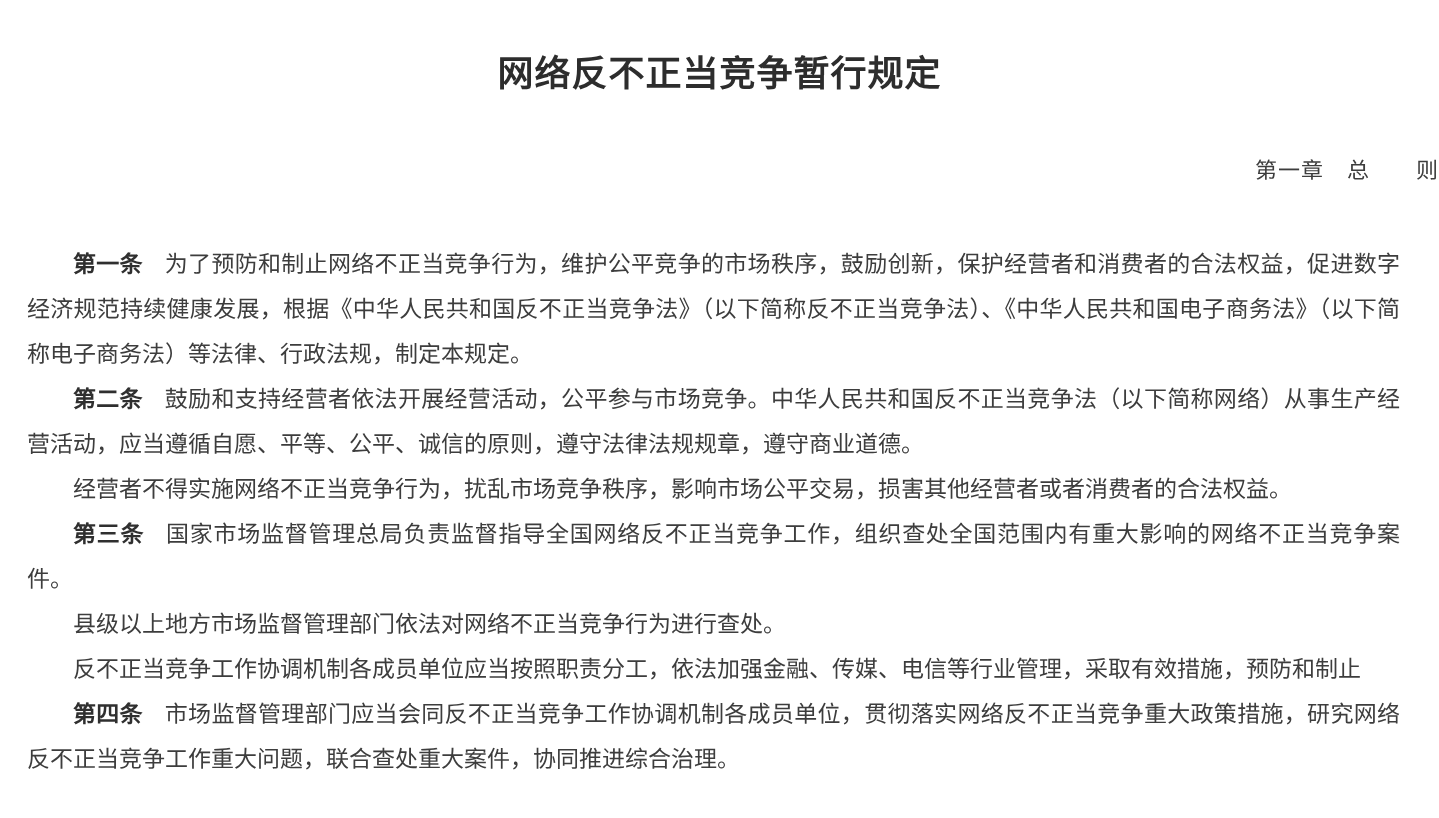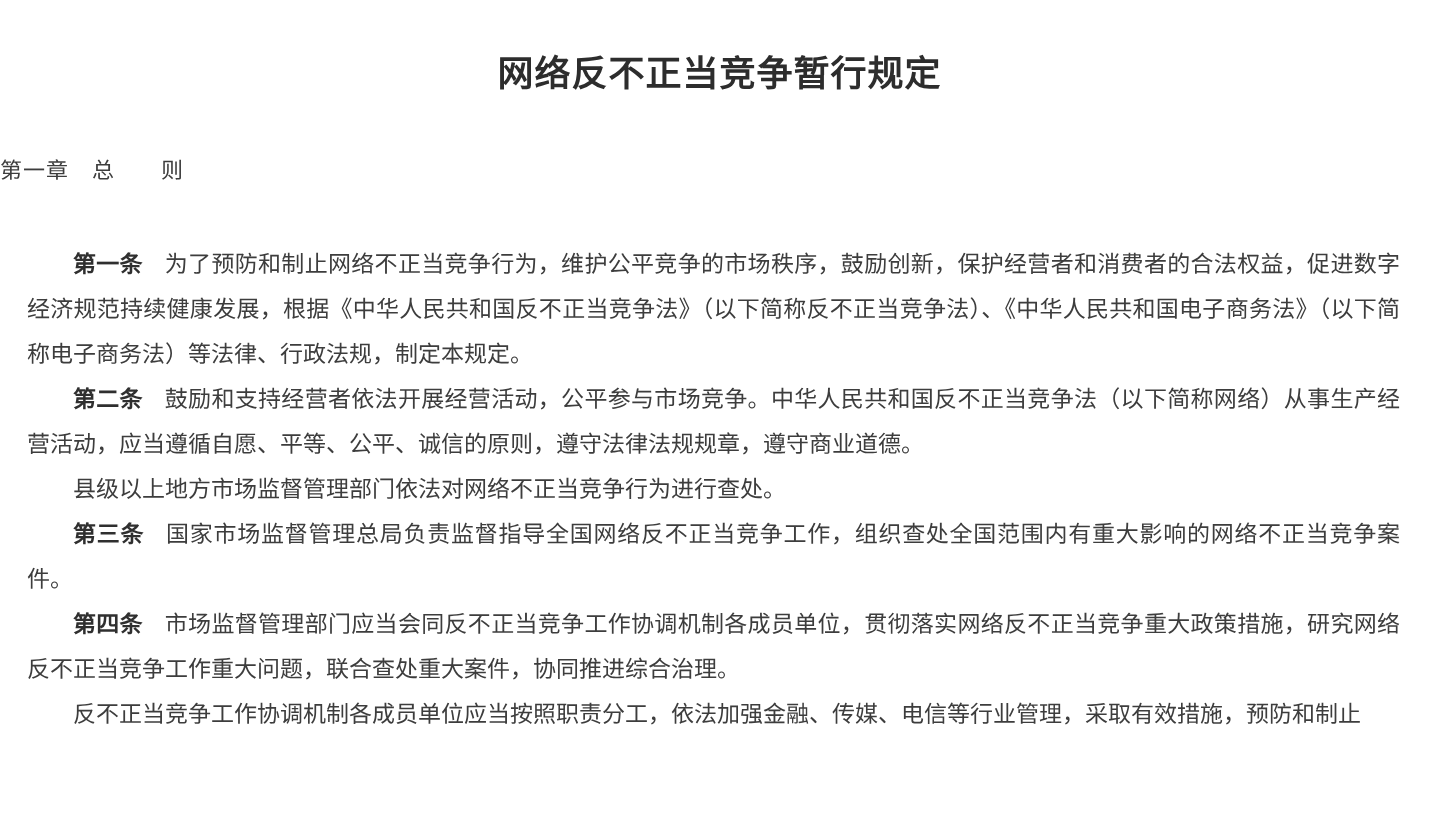--- a/index.html
+++ b/index.html
@@ -22,21 +22,21 @@
     padding-top: 44px;
     text-align: center;
     font-size: 36px;
     font-weight: bold;
     color: #2d2d2d;
     letter-spacing: 1px;
   }
   .chapter-heading {
     margin: 0;
     padding-top: 56px;
-    text-align: left;
+    text-align: right;
     font-size: 22px;
     font-weight: normal;
     color: #3d3d3d;
     letter-spacing: 1px;
   }
   .doc-body {
     margin: 58px 39px 0 27px;
     font-size: 23px;
     line-height: 45px;
     text-align: justify;
@@ -54,18 +54,19 @@
 </style>
 </head>
 <body>
 
 <div class="page">
   <h1 class="doc-title">网络反不正当竞争暂行规定</h1>
   <h2 class="chapter-heading">第一章　总　　则</h2>
   <div class="doc-body">
       <p class="para"><span class="article-no">第一条</span><span>为了预防和制止网络不正当竞争行为，维护公平竞争的市场秩序，鼓励创新，保护经营者和消费者的合法权益，促进数字经济规范持续健康发展，根据《中华人民共和国反不正当竞争法》（以下简称反不正当竞争法）、《中华人民共和国电子商务法》（以下简称电子商务法）等法律、行政法规，制定本规定。</span></p>
       <p class="para"><span class="article-no">第二条</span><span>鼓励和支持经营者依法开展经营活动，公平参与市场竞争。中华人民共和国反不正当竞争法（以下简称网络）从事生产经营活动，应当遵循自愿、平等、公平、诚信的原则，遵守法律法规规章，遵守商业道德。</span></p>
+      <p class="para"><span>经营者不得实施网络不正当竞争行为，扰乱市场竞争秩序，影响市场公平交易，损害其他经营者或者消费者的合法权益。</span></p>
+      <p class="para"><span class="article-no">第三条</span><span>国家市场监督管理总局负责监督指导全国网络反不正当竞争工作，组织查处全国范围内有重大影响的网络不正当竞争案件。</span></p>
       <p class="para"><span>县级以上地方市场监督管理部门依法对网络不正当竞争行为进行查处。</span></p>
-      <p class="para"><span class="article-no">第三条</span><span>国家市场监督管理总局负责监督指导全国网络反不正当竞争工作，组织查处全国范围内有重大影响的网络不正当竞争案件。</span></p>
+      <p class="para"><span>反不正当竞争工作协调机制各成员单位应当按照职责分工，依法加强金融、传媒、电信等行业管理，采取有效措施，预防和制止</span></p>
       <p class="para"><span class="article-no">第四条</span><span>市场监督管理部门应当会同反不正当竞争工作协调机制各成员单位，贯彻落实网络反不正当竞争重大政策措施，研究网络反不正当竞争工作重大问题，联合查处重大案件，协同推进综合治理。</span></p>
-      <p class="para"><span>反不正当竞争工作协调机制各成员单位应当按照职责分工，依法加强金融、传媒、电信等行业管理，采取有效措施，预防和制止</span></p>
     </div>
 </div>
 
 </body></html>

